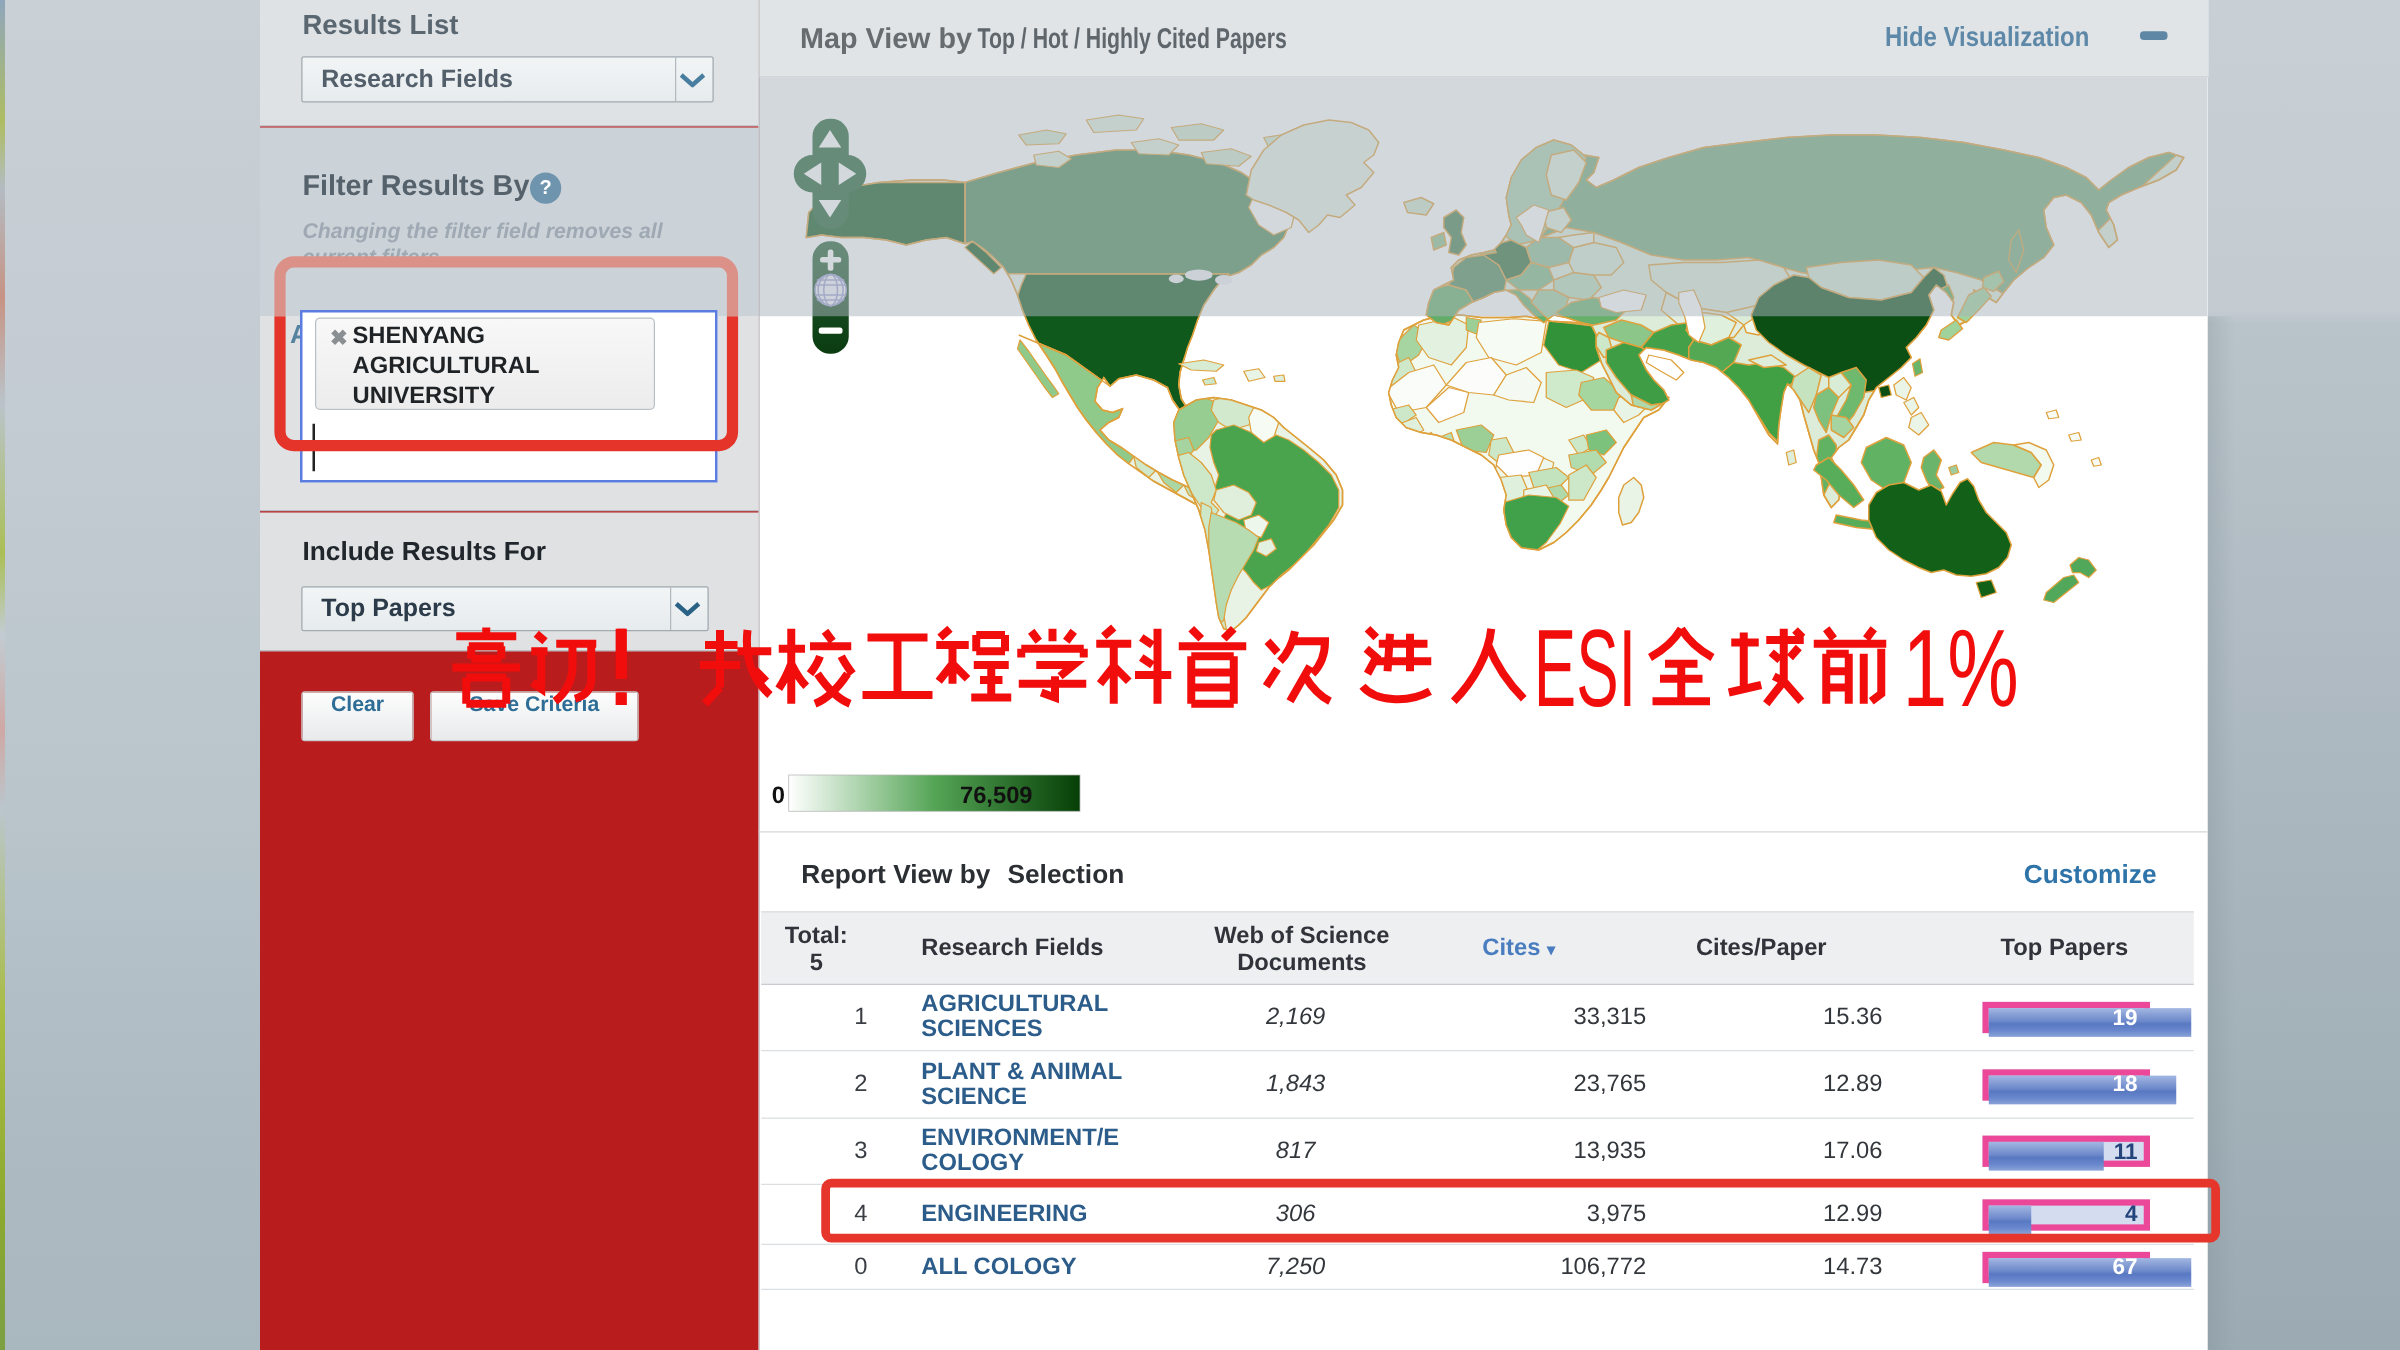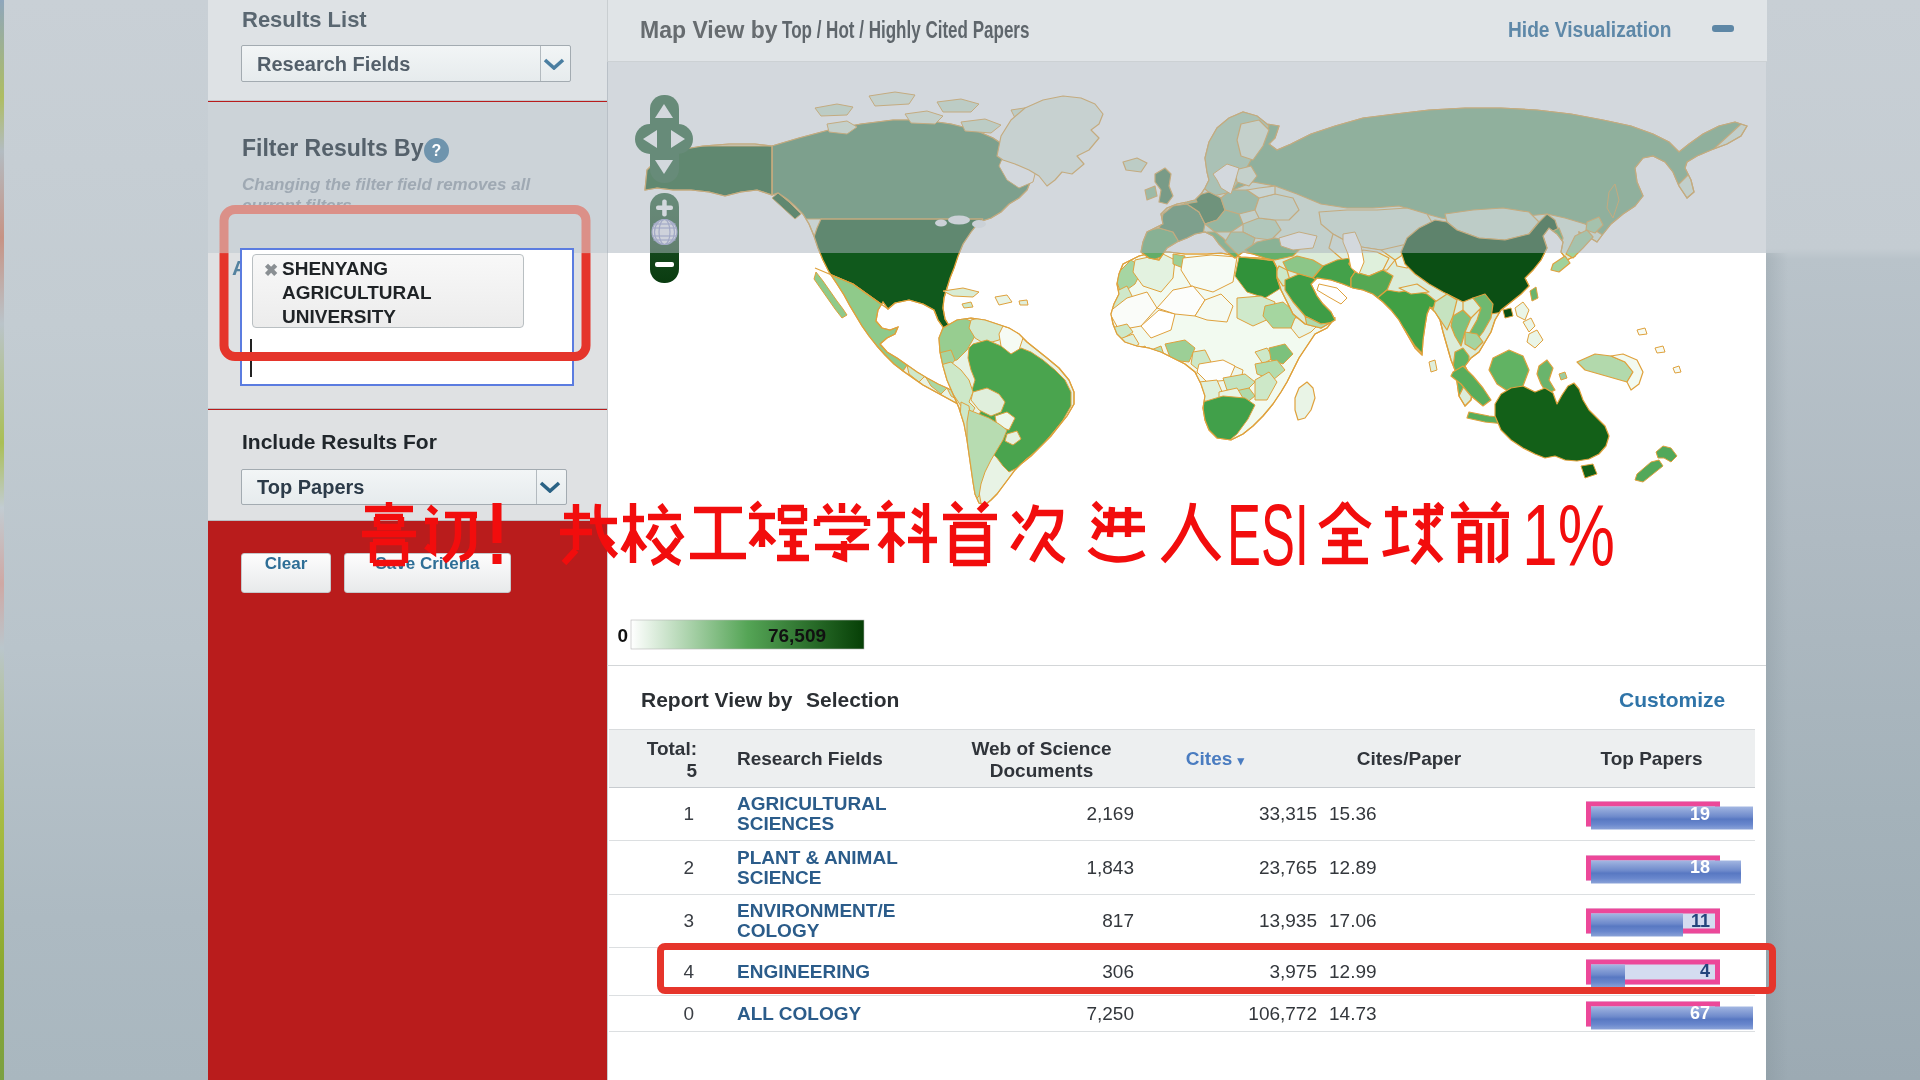--- a/index.html
+++ b/index.html
@@ -52,37 +52,37 @@
 #mhead .b { position:absolute; left:174px; top:17px; font-size:23px; font-weight:bold; color:#5f666c; transform:scaleX(0.74); transform-origin:0 0; white-space:nowrap; }
 #mhead .c { position:absolute; left:900px; top:17px; font-size:22px; font-weight:bold; color:#5e88a8; transform:scaleX(0.87); transform-origin:0 0; white-space:nowrap; }
 #mhead .d { position:absolute; left:1104px; top:25px; width:22px; height:7px; border-radius:3px; background:#5e87a6; }
 #divider { position:absolute; left:607px; top:665px; width:1159px; height:1px; background:#d3d6d8; }
 #rband .a { position:absolute; left:641px; top:688px; font-size:21px; font-weight:bold; color:#2b2f33; }
 #rband .b { position:absolute; left:806px; top:688px; font-size:21px; font-weight:bold; color:#2b2f33; }
 #rband .c { position:absolute; left:1619px; top:688px; font-size:21px; font-weight:bold; color:#2f74a8; }
 #table { position:absolute; left:609px; top:729px; width:1146px; }
 #thead { position:relative; height:59px; background:#edeff0; border-top:1px solid #d9dcde;
    border-bottom:1px solid #c8ccd0; font-weight:bold; color:#30343a; font-size:19px; }
-#thead .h1 { position:absolute; left:0px; top:8px; width:88px; text-align:right; line-height:22px; }
+#thead .h1 { position:absolute; left:0px; top:8px; width:88px; text-align:center; line-height:22px; }
 #thead .h2 { position:absolute; left:128px; top:18px; }
 #thead .h3 { position:absolute; left:330px; top:8px; width:205px; text-align:center; line-height:22px; }
 #thead .h4 { position:absolute; left:551px; top:18px; width:110px; text-align:center; color:#4a7cc0; }
 #thead .h5 { position:absolute; left:700px; top:18px; width:200px; text-align:center; }
 #thead .h6 { position:absolute; left:945px; top:18px; width:195px; text-align:center; }
 .trow { position:relative; border-bottom:1px solid #dcdfe1; font-size:19px; font-weight:bold; }
 .c-num { position:absolute; left:0; top:50%; transform:translateY(-50%); width:89px;
    text-align:right; padding-right:4px; color:#3a3e44; font-weight:normal; }
 .c-field { position:absolute; left:128px; top:50%; transform:translateY(-50%); color:#2b5c8a;
    line-height:20px; }
 .c-wos { position:absolute; left:330px; top:50%; transform:translateY(-50%); width:195px;
-   text-align:right; color:#33373c; font-weight:normal; }
+   text-align:center; color:#33373c; font-weight:normal;font-style:italic; }
 .c-cit { position:absolute; left:530px; top:50%; transform:translateY(-50%); width:178px;
    text-align:right; color:#33373c; font-weight:normal; }
 .c-cp { position:absolute; left:720px; top:50%; transform:translateY(-50%); width:177px;
-   text-align:left; color:#33373c; font-weight:normal; }
+   text-align:right; color:#33373c; font-weight:normal; }
 .c-bar { position:absolute; left:977px; top:50%; transform:translateY(-50%); width:162px; height:25px; }
 .barl { position:relative; width:134px; height:25px; background:#d4dcf0; border:5px solid #ec4899; }
 .barf { position:absolute; left:0; top:0; height:23px;
    background:linear-gradient(180deg,#a3b7e2 0%,#8da4d8 18%,#6d89cb 45%,#5878c2 55%,#6987cd 78%,#8ba3d8 100%); }
 .bn { position:absolute; right:5px; top:50%; transform:translateY(-50%); font-size:18px; font-weight:bold; }
 .bw { color:#fff; }
 .bd { color:#24457c; }
 #red2 { position:absolute; left:657px; top:943px; width:1119px; height:51px;
    border:7px solid #e6352b; border-radius:8px; }
 </style></head>

